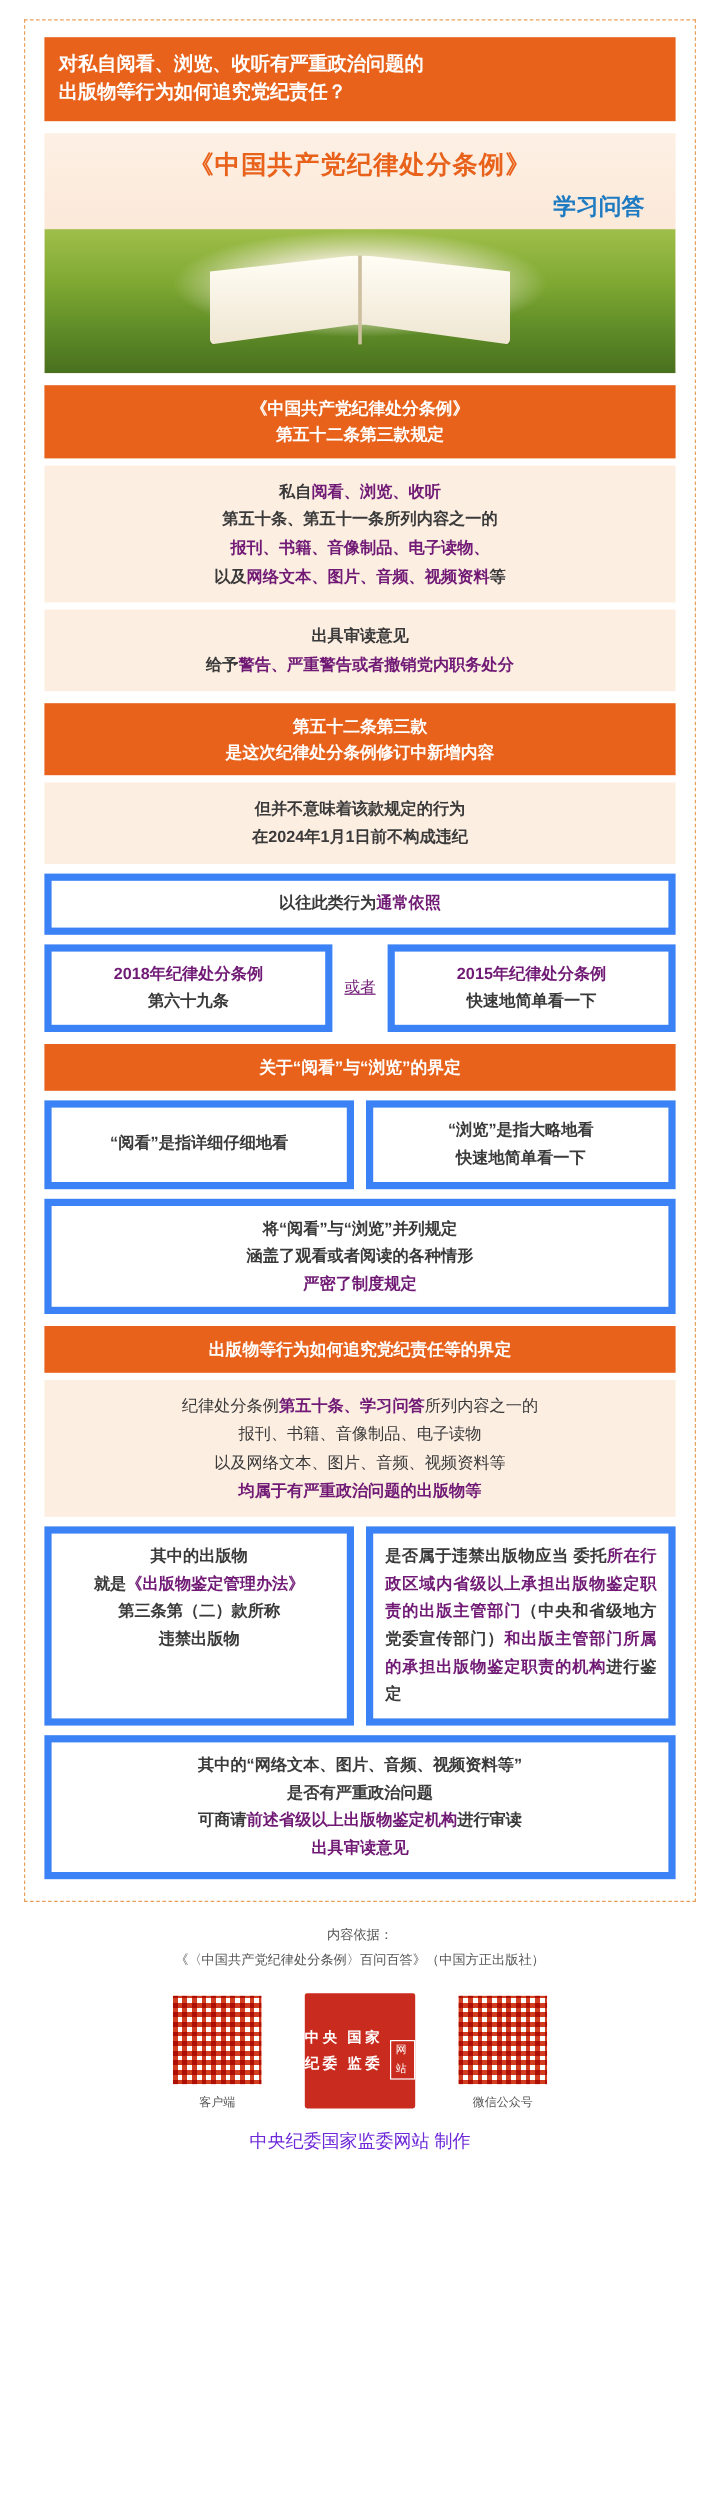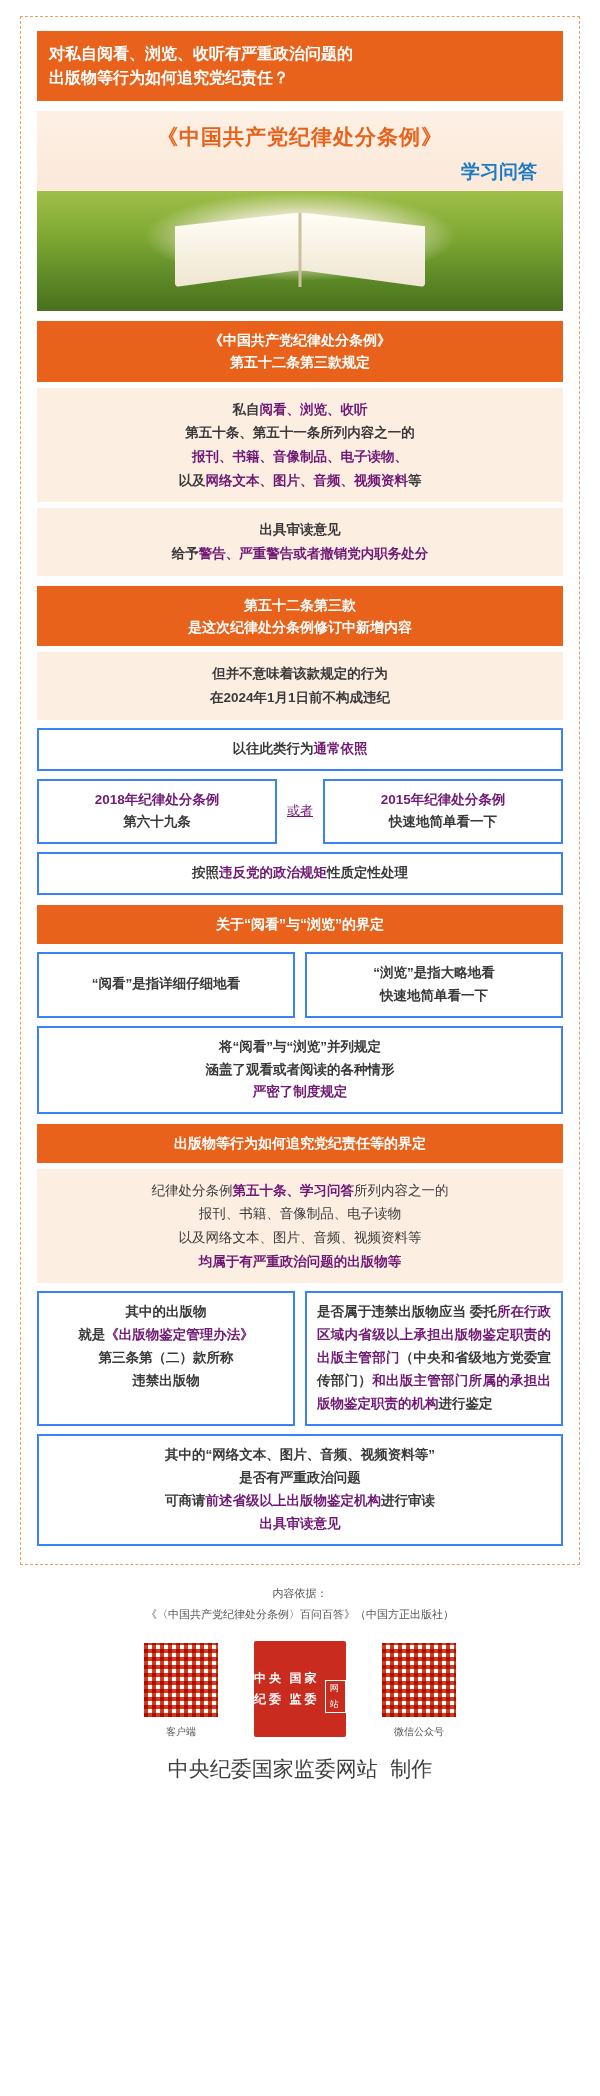--- a/index.html
+++ b/index.html
@@ -95,21 +95,21 @@
     background:#fdeee2;
     text-align:center;
     font-size:13.5px;
     line-height:1.75;
     padding:10px 12px;
     margin-top:6px;
     color:#3a3a3a;
   }
   .panel.bold { font-weight:bold; }
   .box {
-    border:2px solid #3b82f6;
+    border:6px solid #3b82f6;
     background:#fff;
     text-align:center;
     font-size:13.5px;
     line-height:1.7;
     padding:8px 10px;
     margin-top:8px;
     color:#3a3a3a;
   }
   .box.bold { font-weight:bold; }
   .or-row {
@@ -181,23 +181,23 @@
   .seal .site {
     margin-top:16px;
     font-size:9px;
     border:1px solid #fff;
     padding:0 4px;
     font-weight:normal;
   }
   .maker {
     margin-top:16px;
     text-align:center;
-    font-size:21px;
-    color:#404040;
-    font-family:Liberation Mono, monospace;
+    font-size:15px;
+    color:#6d28d9;
+    font-family:Liberation Sans, sans-serif;
   }
 </style>
 </head>
 <body>
 
 <div class="page">
   <div class="frame">
 
     <div class="title-banner">
       <div>对私自阅看、浏览、收听有严重政治问题的</div>
@@ -255,23 +255,20 @@
         <div class="o">2018年纪律处分条例</div>
         <div>第六十九条</div>
       </div>
       <div class="or-label">或者</div>
       <div class="box bold">
         <div class="o">2015年纪律处分条例</div>
         <div>快速地简单看一下</div>
       </div>
     </div>
 
-    <div class="box bold">
-      <span>按照</span><span class="o">违反党的政治规矩</span><span>性质定性处理</span>
-    </div>
 
     <div class="bar">关于“阅看”与“浏览”的界定</div>
 
     <div class="row2">
       <div class="box bold">
         <div>“阅看”是指详细仔细地看</div>
       </div>
       <div class="box bold">
         <div>
           <div>“浏览”是指大略地看</div>

